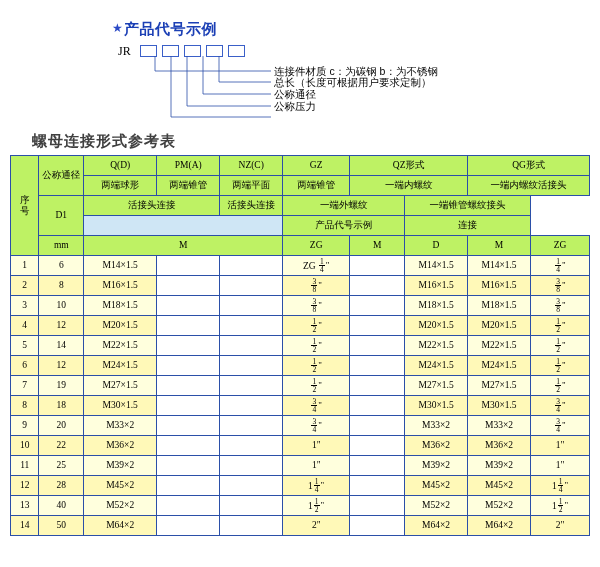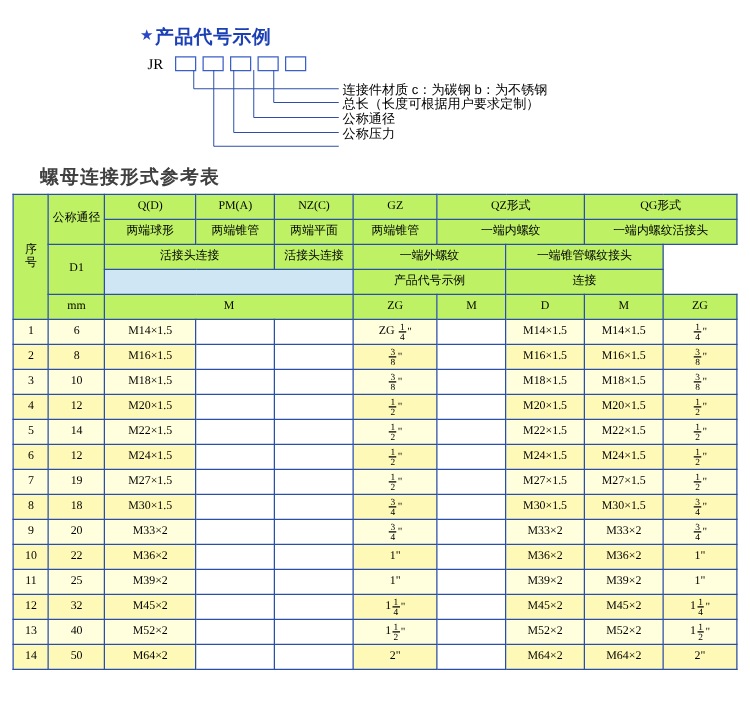--- a/index.html
+++ b/index.html
@@ -276,21 +276,21 @@
         <td class="cell-empty"></td>
         <td class="cell-empty"></td>
         <td class="rowA">1"</td>
         <td class="cell-empty"></td>
         <td class="rowA">M39×2</td>
         <td class="rowA">M39×2</td>
         <td class="rowA">1"</td>
       </tr>
       <tr>
         <td class="rowB">12</td>
-        <td class="rowB">32</td>
+        <td class="rowB">28</td>
         <td class="rowB">M45×2</td>
         <td class="cell-empty"></td>
         <td class="cell-empty"></td>
         <td class="rowB"><span class="whole">1</span><span class="frac"><span class="n">1</span><span class="d">4</span></span><span class="inch">"</span></td>
         <td class="cell-empty"></td>
         <td class="rowB">M45×2</td>
         <td class="rowB">M45×2</td>
         <td class="rowB"><span class="whole">1</span><span class="frac"><span class="n">1</span><span class="d">4</span></span><span class="inch">"</span></td>
       </tr>
       <tr>

